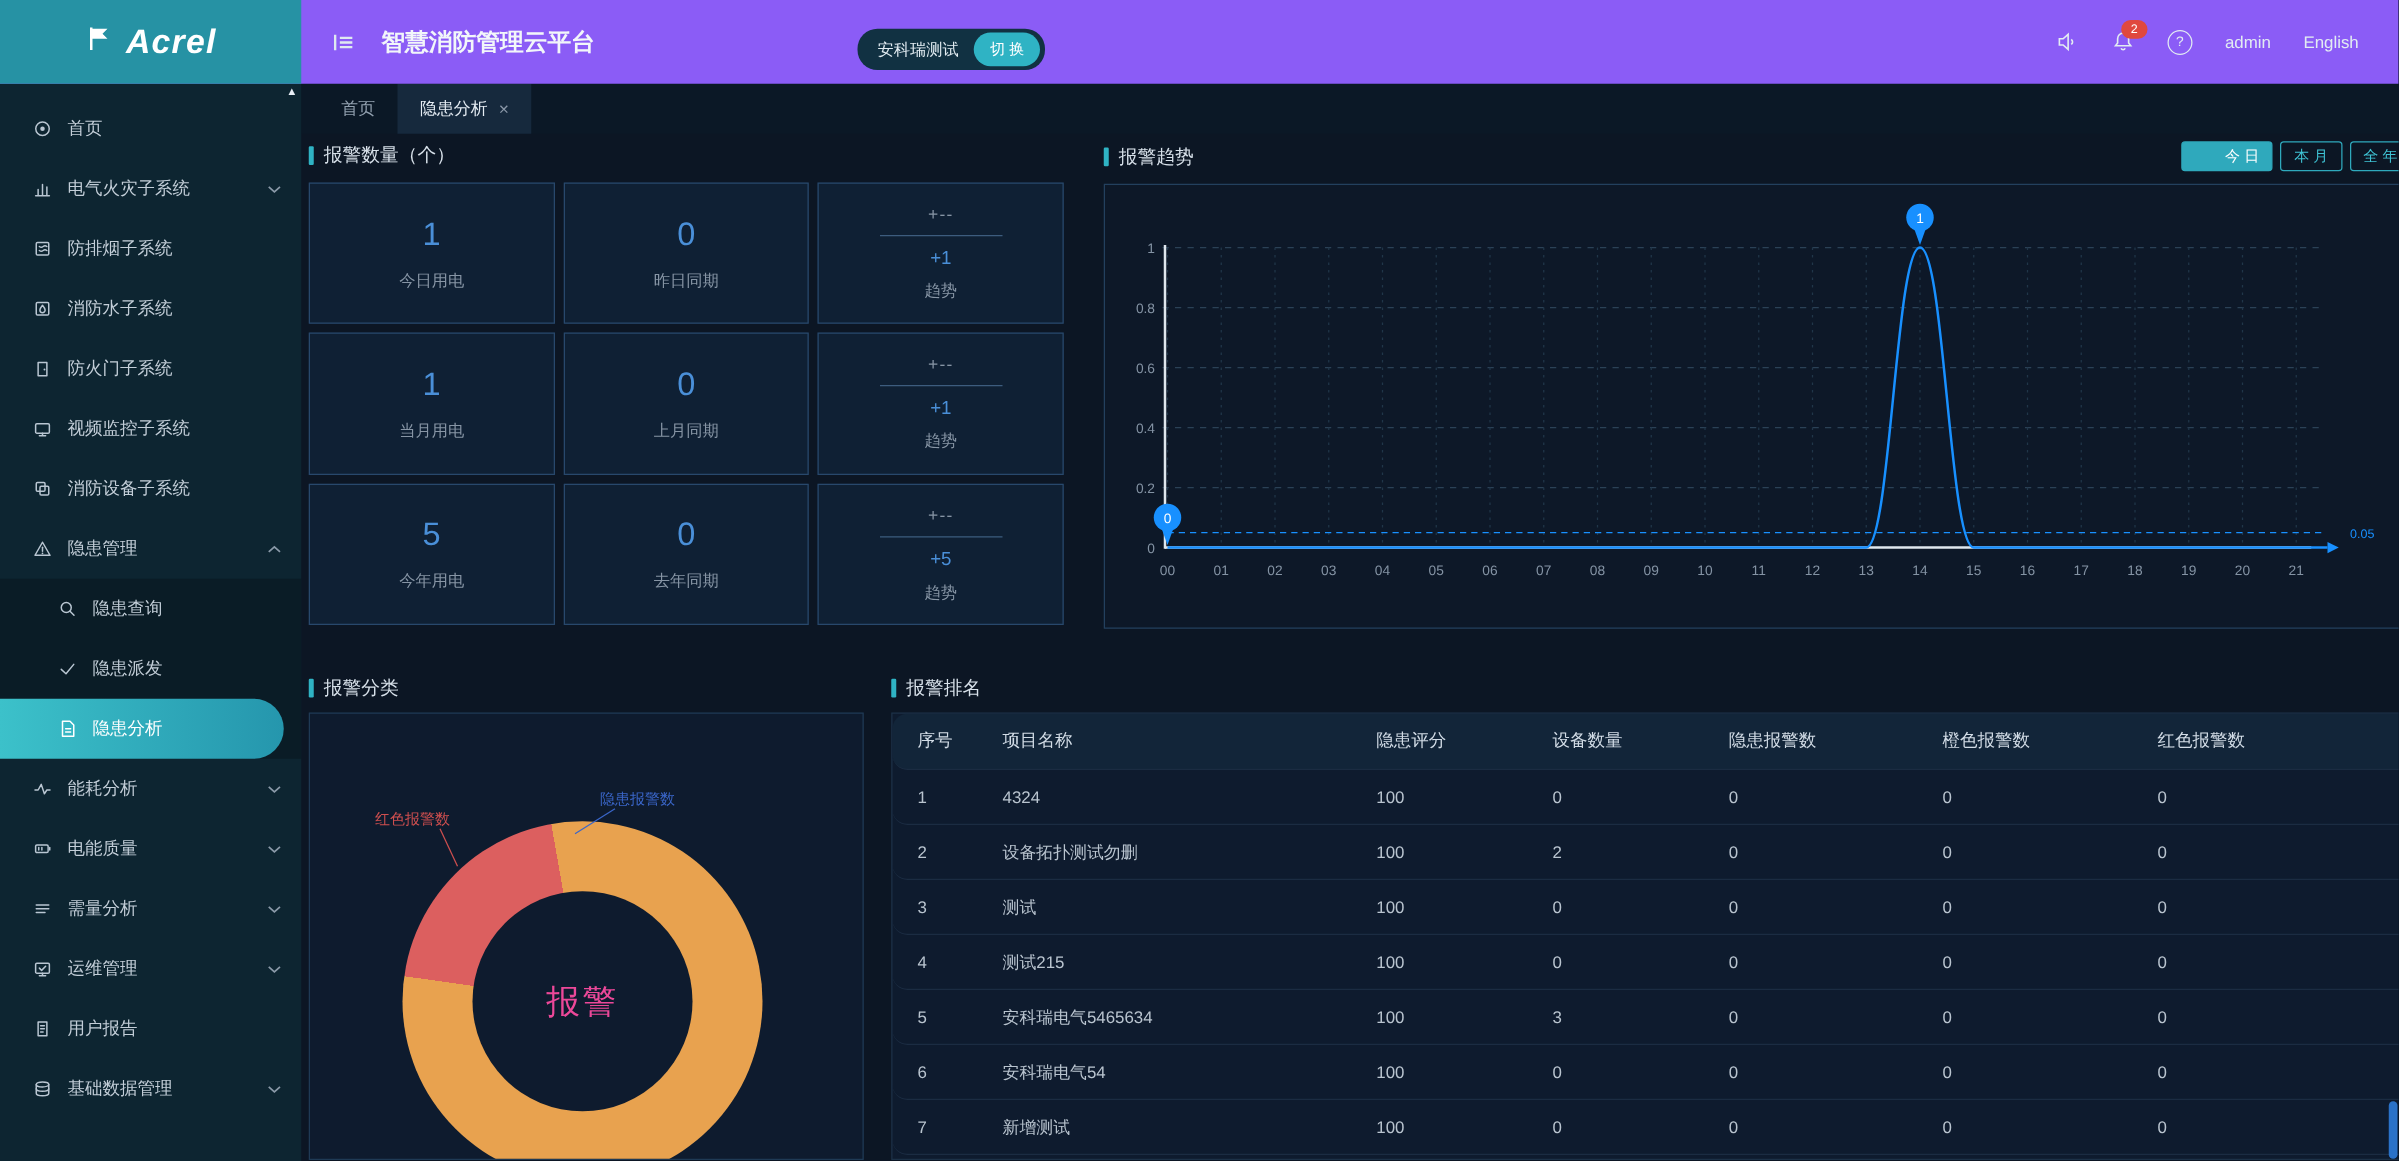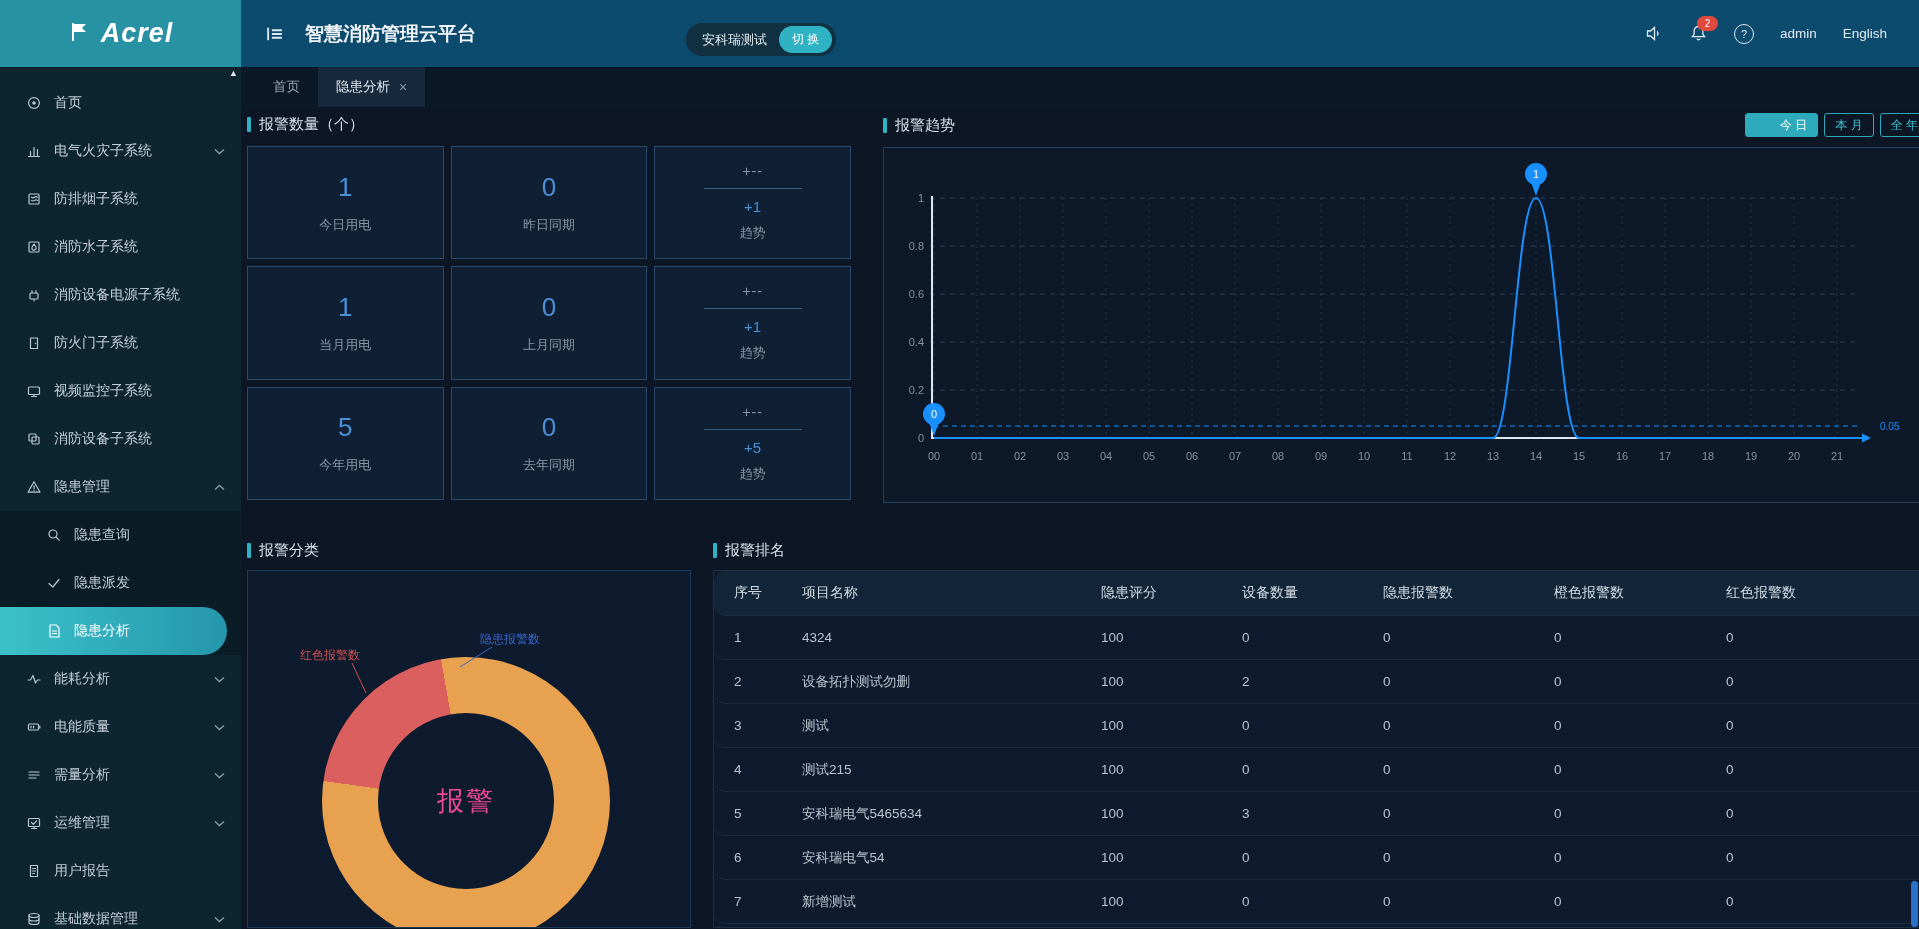--- a/index.html
+++ b/index.html
@@ -1,19 +1,19 @@
 <!DOCTYPE html>
 <html><head>
 <meta charset="utf-8">
 <style>
   html,body{margin:0;padding:0;background:#0c1624;font-family:"Liberation Sans","DejaVu Sans",sans-serif;}
   #app{position:relative;width:1919px;height:929px;overflow:hidden;background:#0c1624;}
 
   
-  .header{position:absolute;top:0;left:0;right:0;height:67px;background:#0c4a6e;display:flex;align-items:center;z-index:6;}
+  .header{position:absolute;top:0;left:0;right:0;height:67px;background:#8b5cf6;display:flex;align-items:center;z-index:6;}
   .logo-block{width:241px;height:67px;background:#2692a4;display:flex;align-items:center;justify-content:center;gap:9px;flex:none;}
   .logo-flag svg{width:24px;height:24px;}
   .logo-text{color:#fff;font-size:27px;font-weight:bold;font-style:italic;letter-spacing:1px;}
   .menu-toggle{margin-left:24px;cursor:pointer;display:flex;}
   .menu-toggle svg{width:20px;height:20px;stroke:#dfe9f0;stroke-width:1.5;fill:none;}
   .app-title{color:#f2f6fa;font-size:19px;font-weight:bold;margin-left:20px;white-space:nowrap;}
   .project-pill{margin-left:210px;display:flex;align-items:center;background:#113142;border-radius:16px;padding:3px 4px 3px 16px;gap:12px;margin-top:12px;}
   .project-name{color:#e2ecf2;font-size:13px;}
   .switch-btn{background:#2fb3c4;color:#fff;font-size:12px;padding:5px 13px;border-radius:14px;cursor:pointer;white-space:nowrap;}
   .header-right{margin-left:auto;display:flex;align-items:center;gap:26px;padding-right:32px;color:#e2ecf2;}
@@ -183,29 +183,20 @@
           <span class="side-label">防排烟子系统</span>
         </div>
         <div class="side-item">
           <span class="icn">
             <svg viewBox="0 0 16 16">
               <rect x="3" y="3" width="10" height="10" rx="1"></rect>
               <path d="M8 5.2c1.4 1.7 2.1 2.8 2.1 3.8a2.1 2.1 0 1 1-4.2 0c0-1 .7-2.1 2.1-3.8z"></path>
             </svg>
           </span>
           <span class="side-label">消防水子系统</span>
-        </div>
-        <div class="side-item">
-          <span class="icn">
-            <svg viewBox="0 0 16 16">
-              <rect x="4" y="6" width="8" height="6" rx="1"></rect>
-              <path d="M6 6V3.5M10 6V3.5M8 12v2"></path>
-            </svg>
-          </span>
-          <span class="side-label">消防设备电源子系统</span>
         </div>
         <div class="side-item">
           <span class="icn">
             <svg viewBox="0 0 16 16">
               <rect x="4.5" y="3" width="7" height="10.5"></rect>
               <circle cx="9.6" cy="8.5" r="0.8" class="f"></circle>
             </svg>
           </span>
           <span class="side-label">防火门子系统</span>
         </div>

